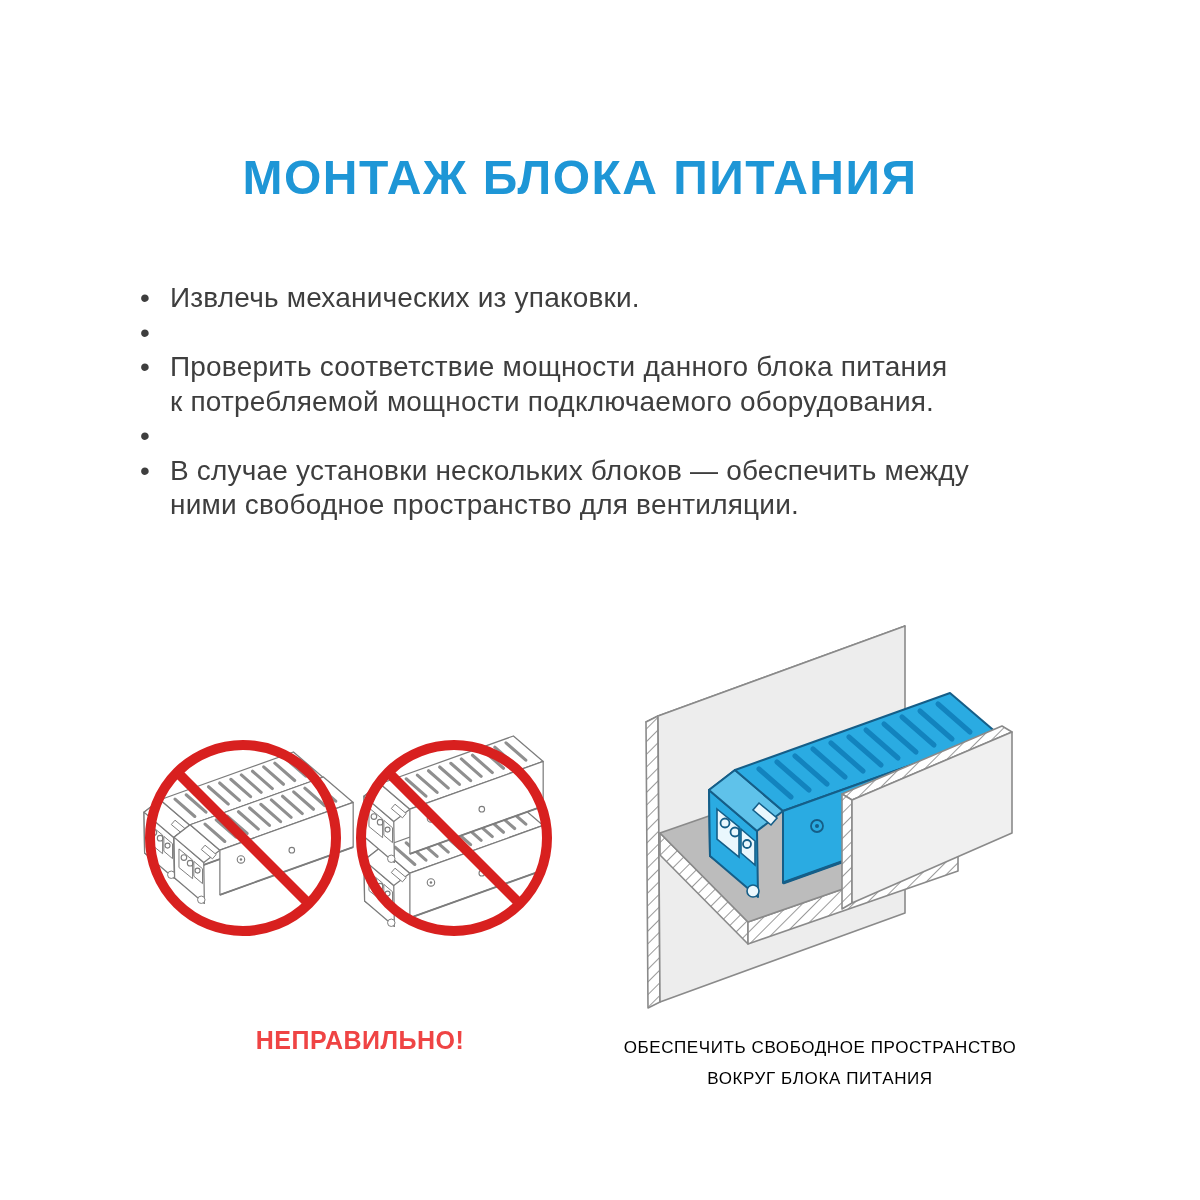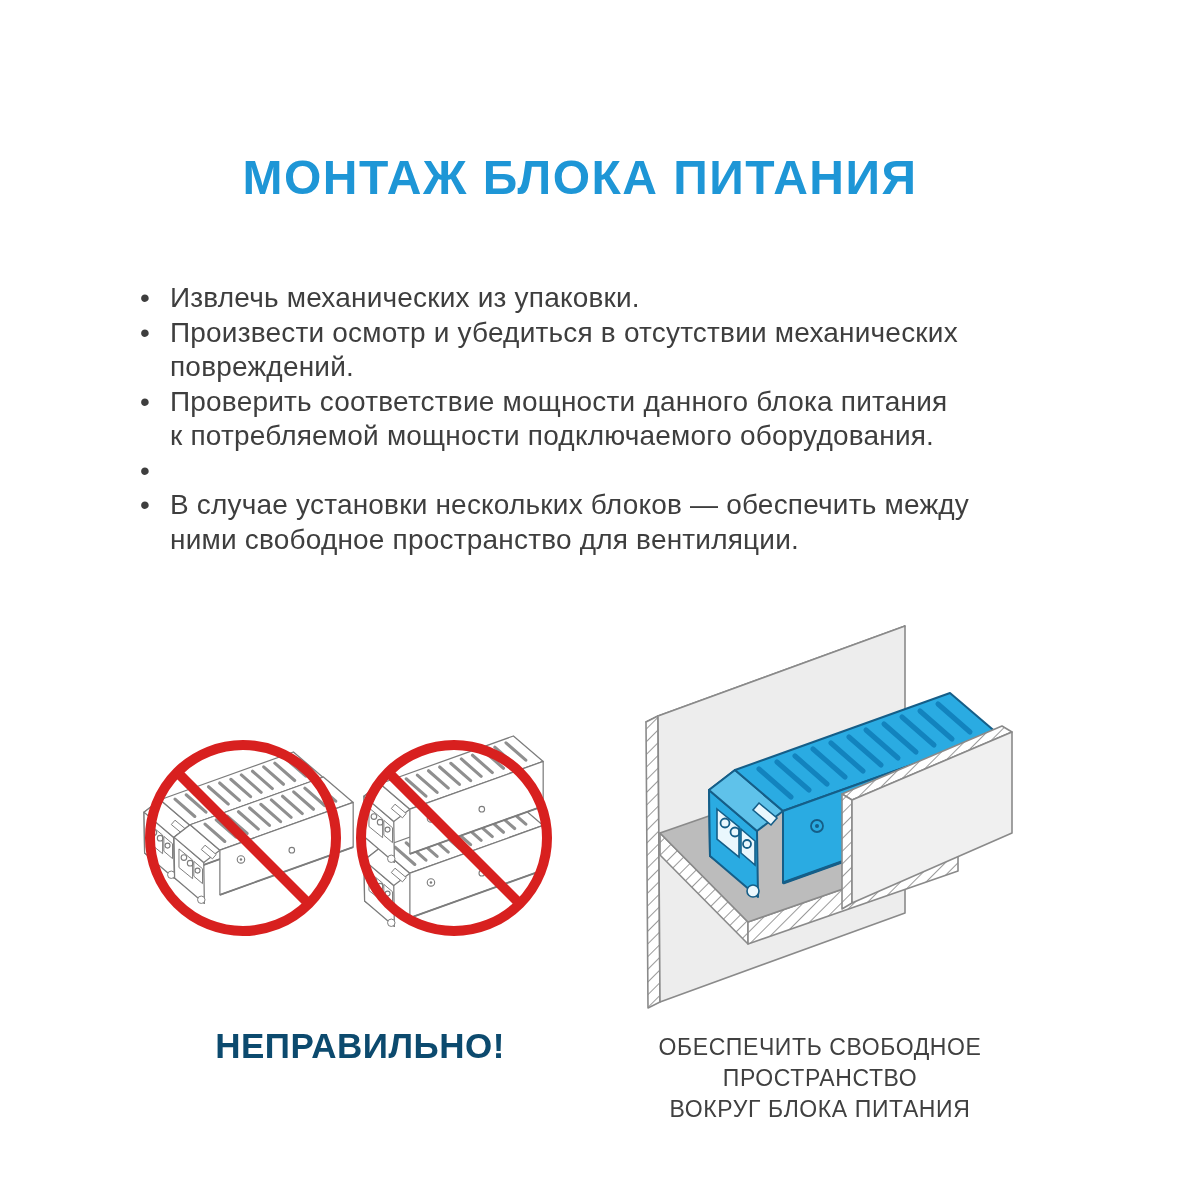--- a/index.html
+++ b/index.html
@@ -13,25 +13,25 @@
     white-space:nowrap;
   }
   .bullets{position:absolute;left:140px;top:281px;width:940px;}
   .b-row{display:flex;align-items:flex-start;font-size:28px;line-height:34.5px;color:#3E3E3E;}
   .b-marker{width:30px;flex:0 0 30px;text-align:left;}
   .b-text{white-space:pre-line;letter-spacing:0.2px;}
   .fig-wrong{position:absolute;left:130px;top:700px;width:470px;height:290px;}
   .fig-right{position:absolute;left:600px;top:600px;width:440px;height:440px;}
   .label-wrong{
     position:absolute;left:130px;top:1026px;width:460px;text-align:center;
-    font-size:35px;font-weight:bold;color:#0c4a6e;letter-spacing:0.5px;white-space:nowrap;
+    font-size:25px;font-weight:bold;color:#ef4444;letter-spacing:0.5px;white-space:nowrap;
   }
   .caption-right{
     position:absolute;left:585px;top:1032px;width:470px;text-align:center;
-    font-size:23px;line-height:31px;color:#404040;letter-spacing:0.6px;white-space:pre-line;
+    font-size:17px;line-height:31px;color:#000000;letter-spacing:0.6px;white-space:pre-line;
   }
   
   svg{display:block;}
   .edge{stroke:#8a8a8a;stroke-width:1.6;stroke-linejoin:round;}
   .panel-face{fill:#ededed;}
   .panel-face2{fill:#f0f0f0;}
   .hatched{fill:url(#hatch);}
   .shelf-face{fill:#bcbcbc;}
   
   .psu-part{stroke:var(--edge,#7c7c7c);stroke-width:2;stroke-linejoin:round;fill:var(--face,#fff);}
@@ -52,22 +52,20 @@
 
   <div class="page-title">МОНТАЖ БЛОКА ПИТАНИЯ</div>
 
   <div class="bullets">
     <div class="b-row">
       <span class="b-marker">•</span>
       <span class="b-text">Извлечь механических из упаковки.</span>
     </div>
     <div class="b-row">
       <span class="b-marker">•</span>
-      <span class="b-text">Произвести осмотр и убедиться в отсутствии механических
-повреждений.</span>
     </div>
     <div class="b-row">
       <span class="b-marker">•</span>
       <span class="b-text">Проверить соответствие мощности данного блока питания
 к потребляемой мощности подключаемого оборудования.</span>
     </div>
     <div class="b-row">
       <span class="b-marker">•</span>
     </div>
     <div class="b-row">

